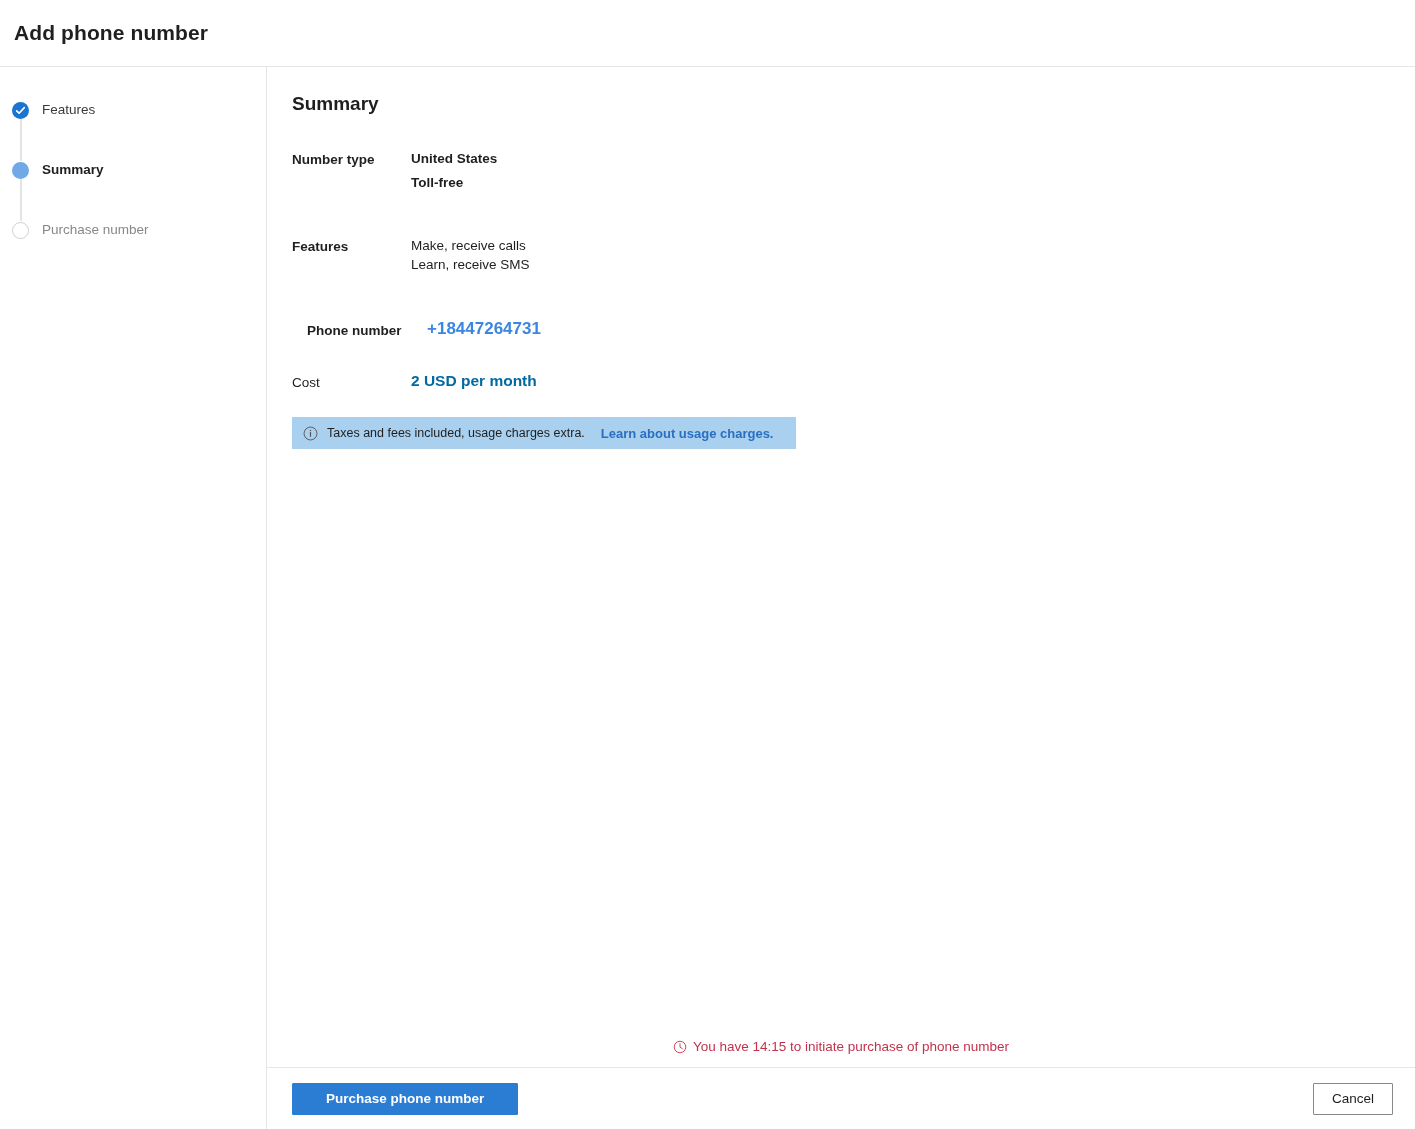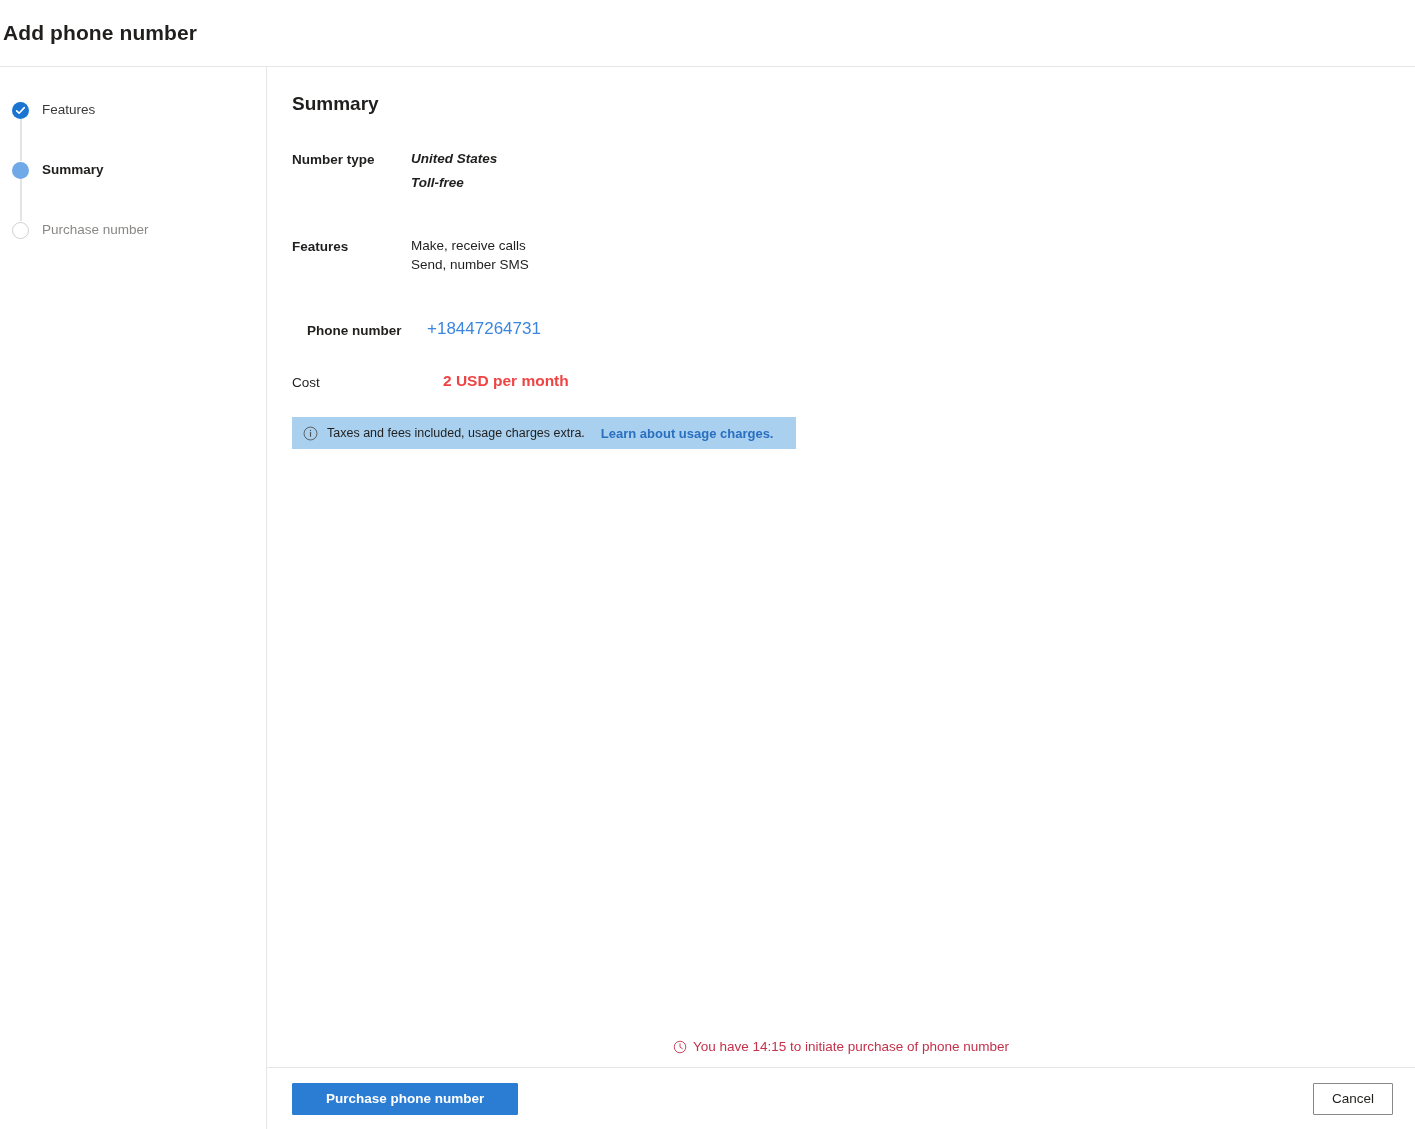--- a/index.html
+++ b/index.html
@@ -20,21 +20,21 @@
     flex-direction: column;
   }
 
   
   .header {
     height: 67px;
     flex: 0 0 67px;
     border-bottom: 1px solid #e6e6e6;
     display: flex;
     align-items: center;
-    padding-left: 3px;
+    padding-left: 14px;
     background: #ffffff;
   }
   .header-title {
     font-size: 21px;
     font-weight: 600;
     color: #201f1e;
     letter-spacing: 0.1px;
   }
 
   
@@ -149,46 +149,45 @@
     font-size: 13.5px;
     font-weight: 700;
     color: #201f1e;
     line-height: 19px;
   }
   .sum-value {
     font-size: 13.5px;
     line-height: 19px;
     color: #201f1e;
   }
-  .sum-value .strong { font-weight: 700; display: block; font-style: italic; }
+  .sum-value .strong { font-weight: 700; display: block; }
   .sum-value .plain { font-weight: 400; display: block; }
 
   .row-numbertype { margin-bottom: 8px; }
   .row-numbertype .sum-label { padding-top: 1px; }
   .row-numbertype .sum-value .strong:first-child { margin-bottom: 5px; }
 
   .row-features { margin-top: 44px; }
   .row-features .sum-label { padding-top: 1px; }
 
   .row-phone { margin-top: 44px; align-items: center; margin-left: 15px; }
   .row-phone .sum-label { padding-top: 3px; }
   .phone-value {
     font-size: 17px;
-    font-weight: 400;
+    font-weight: 700;
     color: #3b86e0;
     margin-left: 1px;
   }
 
   .row-cost { margin-top: 30px; align-items: center; }
   .row-cost .sum-label { font-weight: 400; padding-top: 3px; }
   .cost-value {
     font-size: 15.5px;
     font-weight: 700;
-    color: #ef4444;
-    margin-left: 32px;
+    color: #0369a1;
   }
 
   
   .infobar {
     margin-top: 25px;
     width: 504px;
     min-height: 32px;
     background: #a9d0ef;
     display: flex;
     align-items: center;
@@ -316,21 +315,21 @@
           <div class="sum-value">
             <span class="strong">United States</span>
             <span class="strong">Toll-free</span>
           </div>
         </div>
 
         <div class="sum-row row-features">
           <div class="sum-label">Features</div>
           <div class="sum-value">
             <span class="plain">Make, receive calls</span>
-            <span class="plain">Send, number SMS</span>
+            <span class="plain">Learn, receive SMS</span>
           </div>
         </div>
 
         <div class="sum-row row-phone">
           <div class="sum-label">Phone number</div>
           <div class="phone-value">+18447264731</div>
         </div>
 
         <div class="sum-row row-cost">
           <div class="sum-label">Cost</div>

